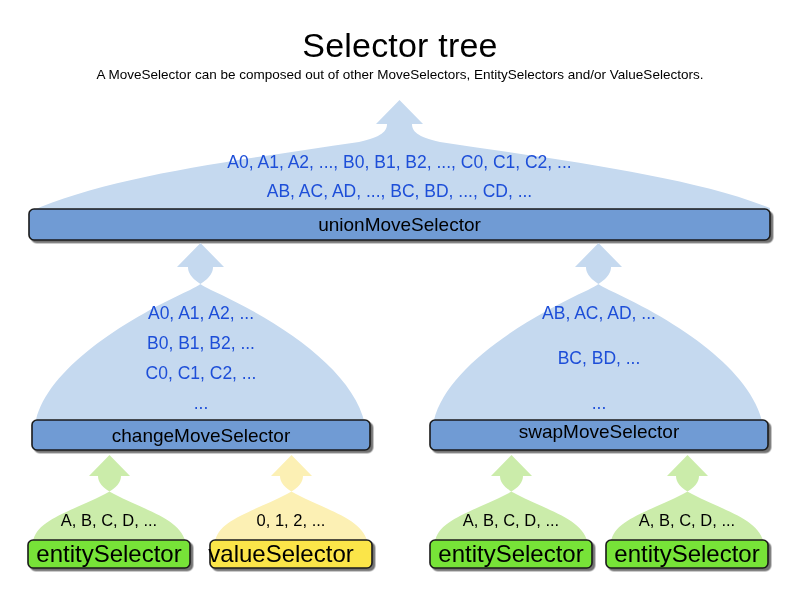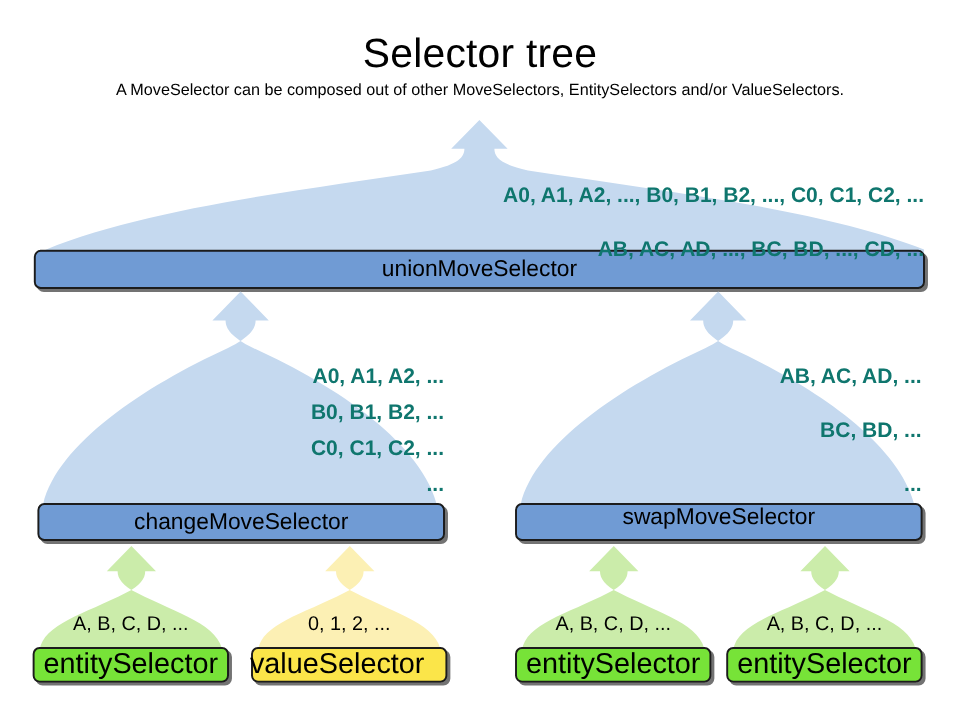--- a/index.html
+++ b/index.html
@@ -59,35 +59,34 @@
     align-items: center;
     justify-content: center;
   }
 
   .content-line {
     font-size: 17.5px;
   }
 
   .content-block {
     position: absolute;
-    text-align: right;
-    color: #0f766e;
-    font-weight: bold;
+    text-align: center;
+    color: #1d4ed8;
   }
   .content-block .content-line {
     position: static;
     display: block;
     margin: 0;
     padding: 0;
   }
 
   
   #union-bar-label { left: 29px; top: 209px; width: 741px; height: 31px; }
   #union-content { left: 29px; top: 152px; width: 741px; }
-  #union-content .content-line + .content-line { margin-top: 24px; }
+  #union-content .content-line + .content-line { margin-top: 8px; }
 
   
   #change-bar-label { left: 32px; top: 420px; width: 338px; height: 30px; }
   #change-content { left: 32px; top: 303px; width: 338px; }
   #change-content .content-line + .content-line { margin-top: 9px; }
 
   
   #swap-bar-label { left: 430px; top: 416px; width: 338px; height: 30px; }
   #swap-content { left: 430px; top: 303px; width: 338px; }
   #swap-content .content-line + .content-line { margin-top: 24px; }

